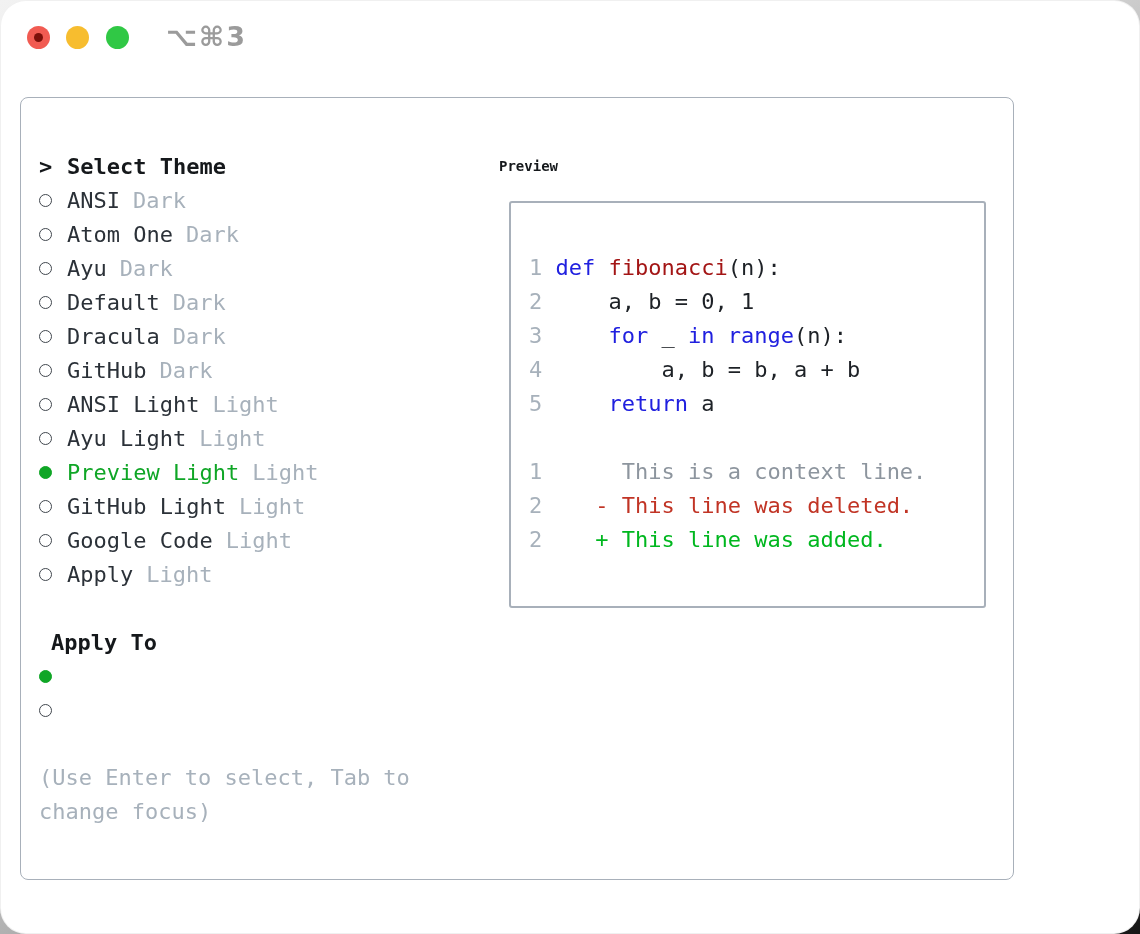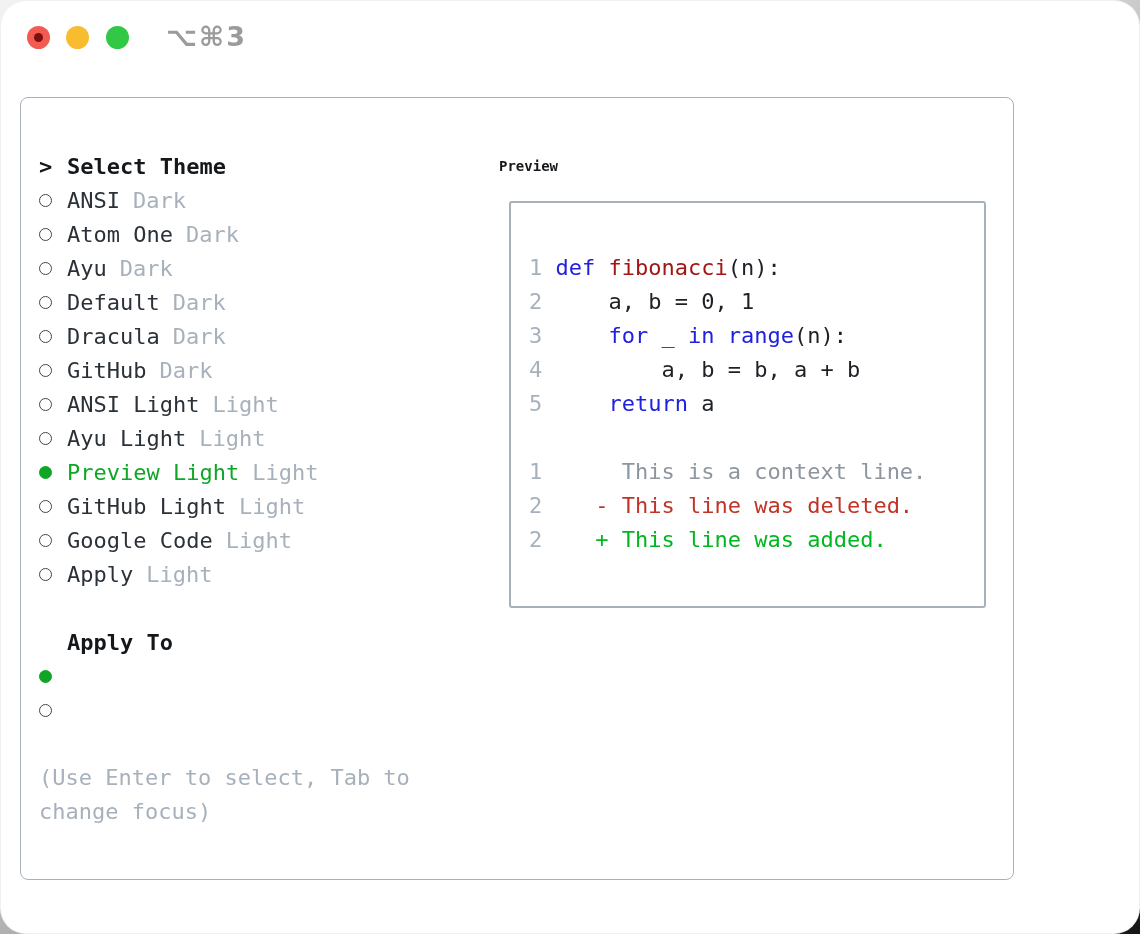--- a/index.html
+++ b/index.html
@@ -22,21 +22,21 @@
   .tl-dot{width:9px;height:9px;border-radius:50%;background:#7c100a}
   .shortcut{position:absolute;left:166px;top:21px;font-family:"DejaVu Sans","Liberation Sans",sans-serif;font-size:27px;font-weight:700;color:#9b9b9b;letter-spacing:2px}
   
   .panel{position:absolute;left:20px;top:97px;width:994px;height:783px;border:1.5px solid var(--panel-border);border-radius:8px;background:#fff}
   
   .left-col{position:absolute;left:18px;top:51px;width:432px;font-size:22px;color:var(--text)}
   .row{height:34px;display:flex;align-items:center}
   .bullet-cell{width:28px;display:flex;align-items:center}
   .prompt{font-weight:700;color:var(--heading)}
   .hdr{font-weight:700;color:var(--heading)}
-  .indent{margin-left:28px}
+  .indent{margin-left:12px}
   .radio{width:13px;height:13px;border:1.5px solid #41474e;border-radius:50%}
   .radio.on{background:var(--accent-green);border-color:var(--accent-green)}
   .theme-row .name,.apply-row .name{color:var(--text)}
   .theme-row.sel .name,.apply-row.sel .name{color:var(--accent-green)}
   .variant{color:var(--muted);margin-left:13px}
   .gap{height:34px}
   .hint{width:420px;line-height:34px;color:var(--muted)}
   
   .preview-header{position:absolute;left:478px;top:51px;height:34px;display:flex;align-items:center;font-size:14px;font-weight:700;color:var(--heading)}
   .preview-box{position:absolute;left:488px;top:103px;width:477px;height:407px;border:2px solid var(--panel-border);border-radius:3px;background:#fff;overflow:hidden}

